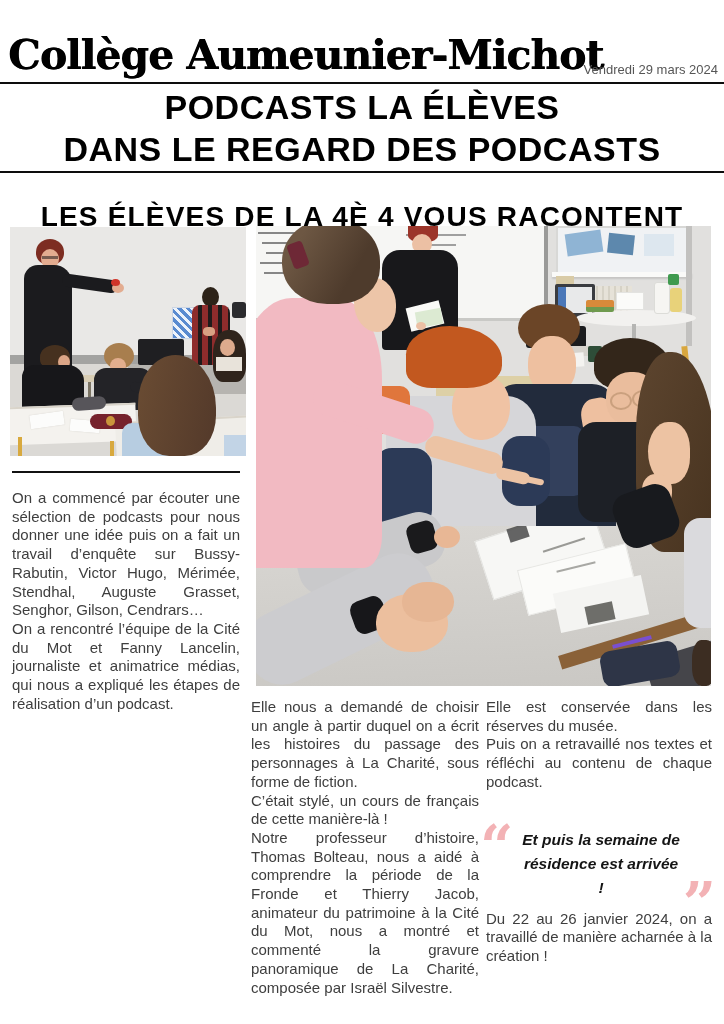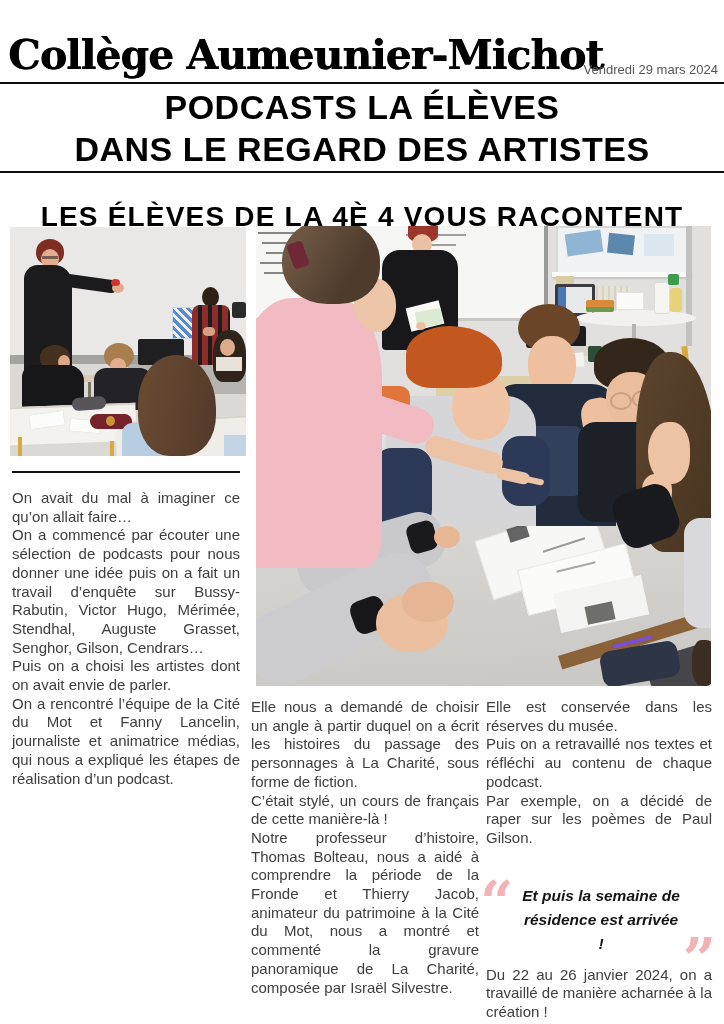--- a/index.html
+++ b/index.html
@@ -46,21 +46,21 @@
 </head>
 <body>
 
 <div class="page">
 
   <h1 class="masthead">Collège Aumeunier-Michot</h1>
   <div class="issue-date">Vendredi 29 mars 2024</div>
   <div class="rule rule-top"></div>
   <div class="headline">
     <div class="hl">PODCASTS LA ÉLÈVES</div>
-    <div class="hl">DANS LE REGARD DES ARTISTES</div>
+    <div class="hl">DANS LE REGARD DES PODCASTS</div>
   </div>
   <div class="rule rule-mid"></div>
   <h2 class="subhead">LES ÉLÈVES DE LA 4È 4 VOUS RACONTENT</h2>
 
   <div class="photo photo-left">
     <div class="s" style="left:0;top:128px;width:236px;height:9px;background:#a3a3a1;"></div>
     <div class="s" style="left:0;top:137px;width:236px;height:92px;background:#dbd9d5;"></div>
     <div class="s" style="left:118px;top:137px;width:118px;height:30px;background:#b6b4b0;"></div>
     <div class="s" style="left:128px;top:112px;width:46px;height:26px;background:#1f1f22;border-radius:2px;"></div>
     <div class="s" style="left:162px;top:80px;width:20px;height:30px;background:repeating-linear-gradient(45deg,#5a8bd0 0 3px,#eef3fa 3px 6px);border:1px solid #cdd6e4;"></div>
@@ -226,35 +226,32 @@
     <div class="s" style="left:240px;top:244px;width:34px;height:12px;background:#ecc3a4;border-radius:6px;transform:rotate(12deg);"></div>
     <div class="s" style="left:270px;top:252px;width:18px;height:6px;background:#ecc3a4;border-radius:3px;transform:rotate(12deg);"></div>
     <div class="s" style="left:98px;top:52px;width:42px;height:54px;background:#edc5a8;border-radius:45% 55% 50% 60%;"></div>
     <div class="s" style="left:26px;top:-8px;width:98px;height:86px;background:linear-gradient(120deg,#6d5743 20%,#4e3b2c 70%);border-radius:50% 50% 42% 46%;"></div>
     <div class="s" style="left:34px;top:16px;width:16px;height:26px;background:#6e2836;border-radius:4px;transform:rotate(-20deg);"></div>
   </div>
 
   <div class="divider-left"></div>
 
   <div class="col col-left">
-      <p>On avait du mal à imaginer ce qu’on allait faire…</p>
       <p>On a commencé par écouter une sélection de podcasts pour nous donner une idée puis on a fait un travail d’enquête sur Bussy-Rabutin, Victor Hugo, Mérimée, Stendhal, Auguste Grasset, Senghor, Gilson, Cendrars…</p>
-      <p>Puis on a choisi les artistes dont on avait envie de parler.</p>
       <p>On a rencontré l’équipe de la Cité du Mot et Fanny Lancelin, journaliste et animatrice médias, qui nous a expliqué les étapes de réalisation d’un podcast.</p>
     </div>
   <div class="col col-middle">
       <p>Elle nous a demandé de choisir un angle à partir duquel on a écrit les histoires du passage des personnages à La Charité, sous forme de fiction.</p>
       <p>C’était stylé, un cours de français de cette manière-là !</p>
       <p>Notre professeur d’histoire, Thomas Bolteau, nous a aidé à comprendre la période de la Fronde et Thierry Jacob, animateur du patrimoine à la Cité du Mot, nous a montré et commenté la gravure panoramique de La Charité, composée par Israël Silvestre.</p>
     </div>
   <div class="col col-right">
     <div>
         <p>Elle est conservée dans les réserves du musée.</p>
         <p>Puis on a retravaillé nos textes et réfléchi au contenu de chaque podcast.</p>
-        <p>Par exemple, on a décidé de raper sur les poèmes de Paul Gilson.</p>
       </div>
     <div class="pullquote">
       <span class="qmark qmark-open">“</span>
       <div class="qtext">Et puis la semaine de résidence est arrivée !</div>
       <span class="qmark qmark-close">”</span>
     </div>
     <p class="after-quote">Du 22 au 26 janvier 2024, on a travaillé de manière acharnée à la création !</p>
   </div>
 
 </div>

